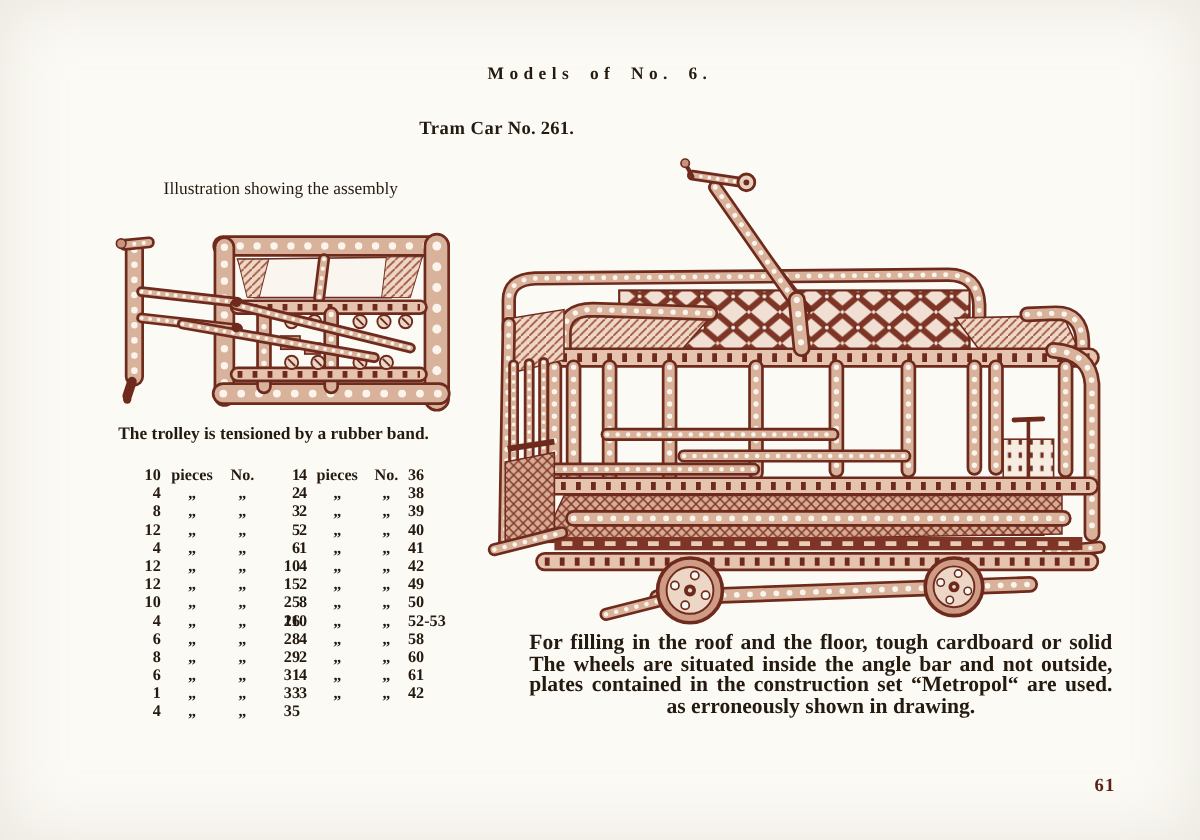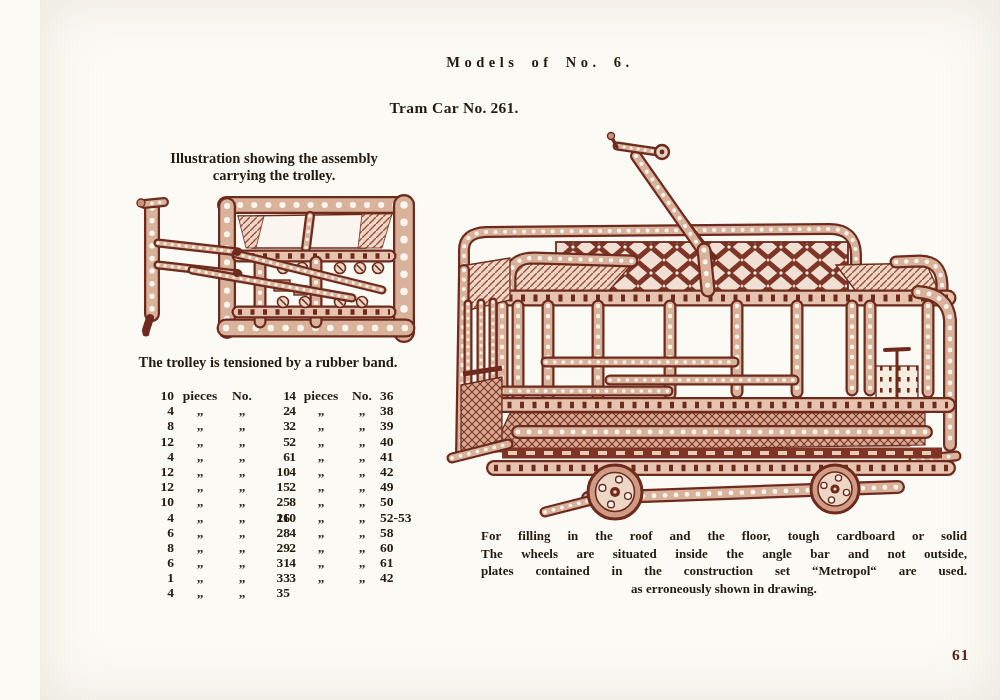--- a/index.html
+++ b/index.html
@@ -2,52 +2,52 @@
 <html><head>
 <meta charset="utf-8">
 <style>
   html,body{margin:0;padding:0;}
   body{
     width:1000px;height:700px;position:relative;overflow:hidden;
     background:#fcfaf5;
     font-family:"Liberation Serif", serif;
     color:#241a10;
   }
-  .page{position:absolute;inset:0;box-shadow:inset 0 0 55px rgba(190,184,170,.30);margin-left:40px;}
+  .page{position:absolute;inset:0;box-shadow:inset 0 0 55px rgba(190,184,170,.30);}
   .series-title{
     position:absolute;top:54px;left:0;width:1000px;text-align:center;
     font-size:14.5px;letter-spacing:4.5px;word-spacing:5px;font-weight:700;
   }
   .model-title{
     position:absolute;top:99px;left:0;width:828px;text-align:center;
     font-size:15.5px;font-weight:700;letter-spacing:.4px;
   }
   .model-title .rest{font-weight:700;letter-spacing:.2px;}
   .cap1{
     position:absolute;top:150px;left:88px;width:292px;text-align:center;
-    font-size:14.5px;line-height:16.5px;font-weight:700;
+    font-size:14.5px;line-height:16.5px;font-weight:400;
   }
   .cap2{
     position:absolute;top:354px;left:56px;width:344px;text-align:center;
     font-size:14.5px;font-weight:700;
   }
   .parts{position:absolute;top:388px;left:0;font-size:13.5px;font-weight:700;}
   .pgroup{position:absolute;top:0;}
   .pgroup.left{left:106px;}
   .pgroup.right{left:226px;}
   .prow{display:grid;height:15.2px;line-height:15.2px;}
   .pgroup.left  .prow{grid-template-columns:28px 52px 32px 32px;}
   .pgroup.right .prow{grid-template-columns:30px 50px 32px 48px;}
   .c-qty{text-align:right;}
   .c-p,.c-n{text-align:center;}
   .pgroup.left  .c-num{text-align:right;}
   .pgroup.right .c-num{text-align:left;padding-left:2px;}
   .footer-note{
     position:absolute;top:527px;left:441px;width:486px;
-    font-size:13px;line-height:17.6px;font-weight:700;
+    font-size:18px;line-height:17.6px;font-weight:700;
   }
   .jline{display:block;text-align:justify;text-align-last:justify;}
   .cline{display:block;text-align:center;}
   .page-number{
     position:absolute;top:646px;left:912px;width:40px;
     font-size:15.5px;font-weight:700;color:#5c2019;letter-spacing:1px;
   }
   
   svg.engravings{position:absolute;inset:0;}
   .g3 {stroke:#6e2b1d;fill:none;stroke-linecap:round;}
@@ -327,21 +327,20 @@
   </svg>
 
   <div class="series-title">Models of No. 6.</div>
   <div class="model-title">
     <span>Tram Car</span>
     <span class="rest">No. 261.</span>
   </div>
 
   <div class="cap1">
     <span style="display:block">Illustration showing the assembly</span>
-    <span style="display:block">carrying the trolley.</span>
   </div>
   <div class="cap2">The trolley is tensioned by a rubber band.</div>
 
   <div class="parts">
     <div class="pgroup left">
         <div class="prow">
         <span class="c-qty">10</span>
         <span class="c-p">pieces</span>
         <span class="c-n">No.</span>
         <span class="c-num">1</span>

